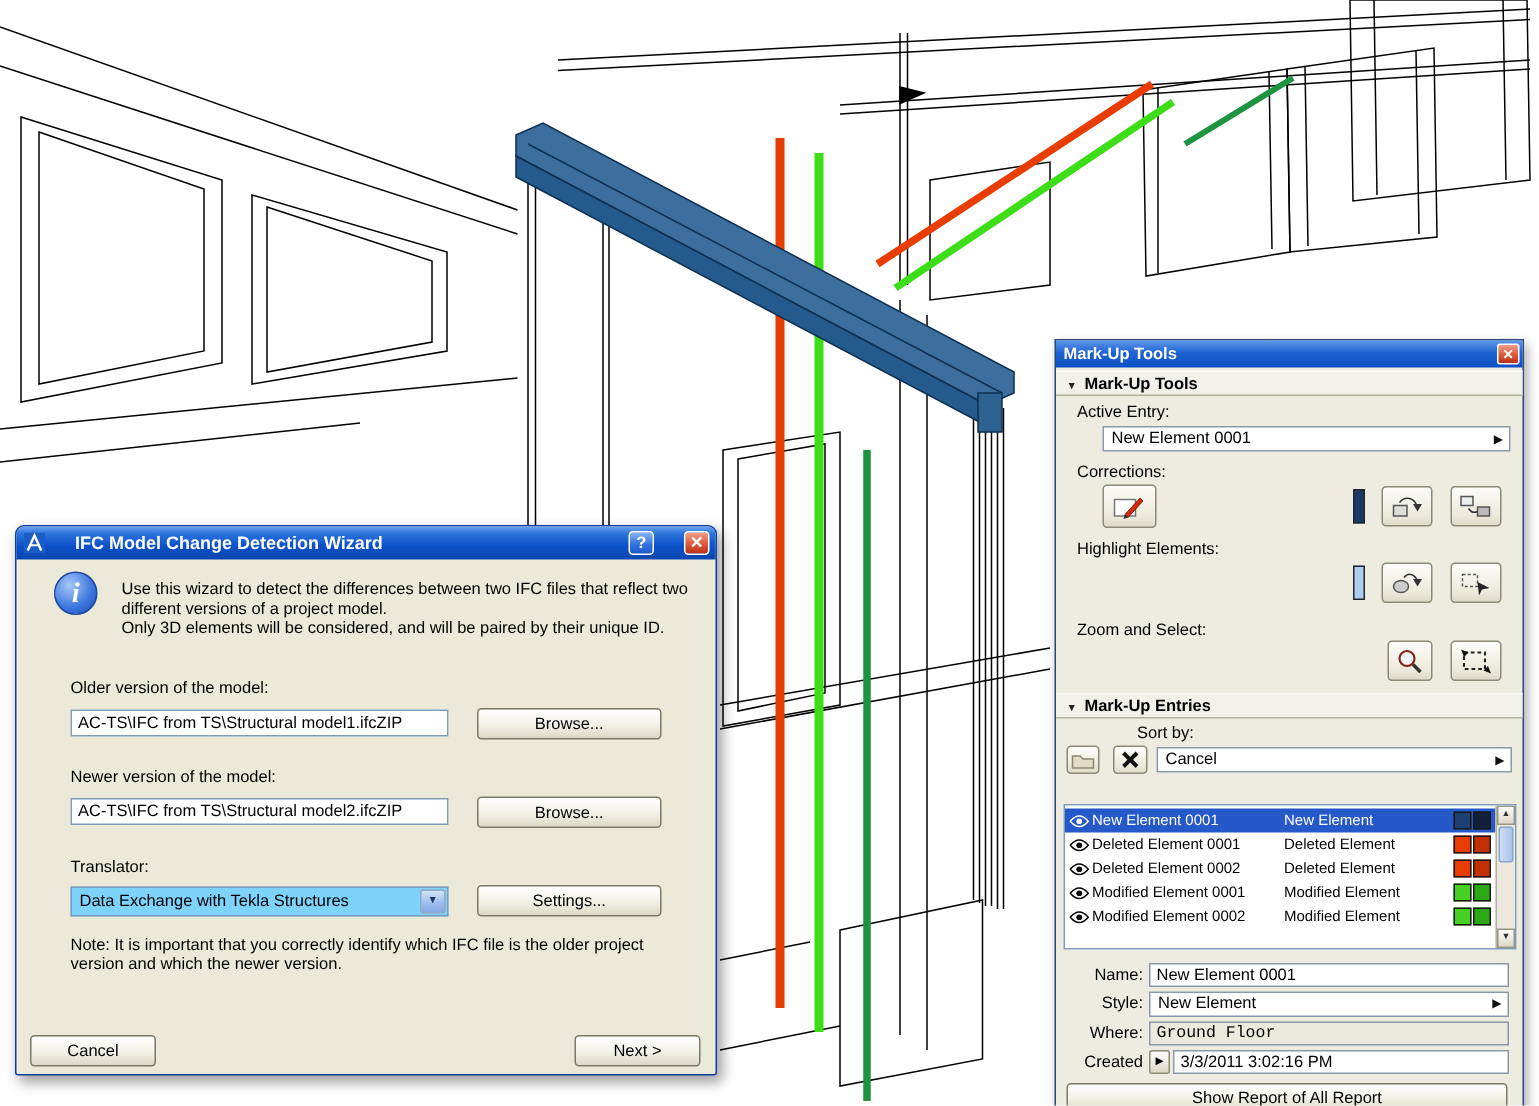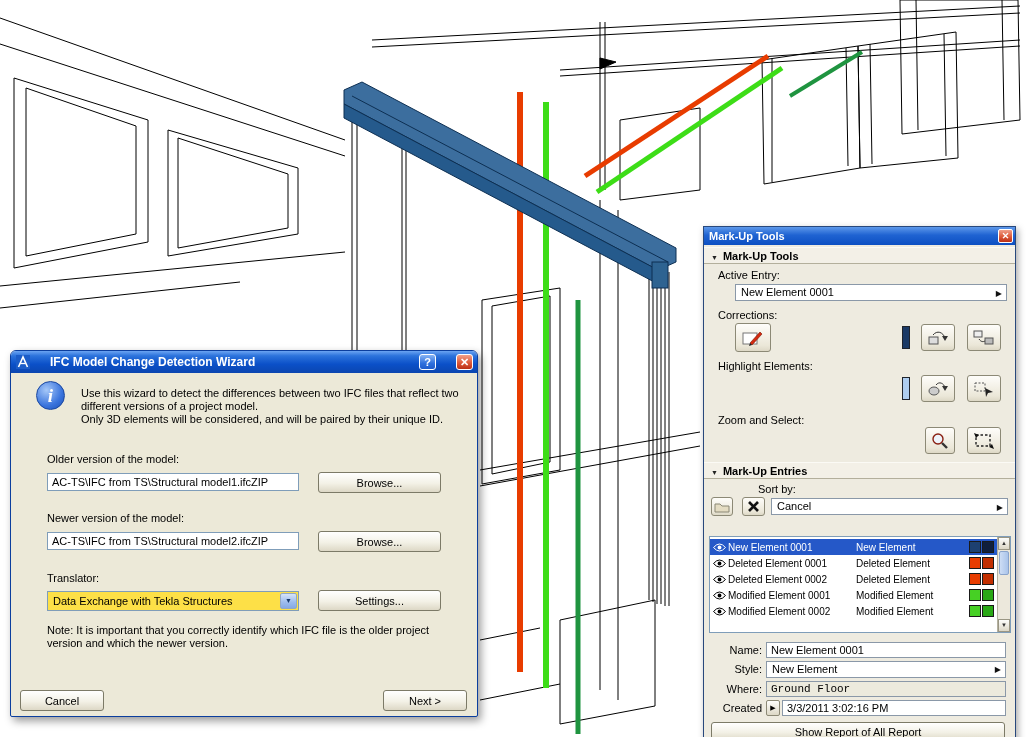--- a/index.html
+++ b/index.html
@@ -43,21 +43,21 @@
     position: absolute; left: 25px; top: 8px; width: 29px; height: 29px; border-radius: 50%;
     background: radial-gradient(circle at 35% 30%, #a6c8f8, #3a74dd 60%, #1c50b4);
     border: 1px solid #1a47a0; color: #fff; text-align: center; line-height: 28px;
     font-family: "Liberation Serif", serif; font-style: italic; font-weight: bold; font-size: 19px;
   }
   .intro { position: absolute; left: 70px; top: 14px; width: 388px; line-height: 13px; }
   .intro p { margin: 0; }
 
   
   .combo {
-    position: absolute; border: 1px solid #7f9db9; background: #fde047;
+    position: absolute; border: 1px solid #7f9db9; background: #7dd3fc;
     font-size: 11px; padding: 0 20px 4px 5px; overflow: hidden; white-space: nowrap;
   }
   .combo .xp-arrow {
     position: absolute; right: 1px; top: 1px; bottom: 1px; width: 17px;
     background: linear-gradient(180deg, #d6e4f8, #9cbbed 60%, #86a9e4); border: 1px solid #93a8c2;
     border-radius: 2px; font-size: 7px; color: #163a6e; display: flex; align-items: center; justify-content: center;
   }
   .popdown { position: relative; border: 1px solid #8a98a8; background: #fff; font-size: 11px; padding: 0 16px 0 5px; overflow: hidden; white-space: nowrap; }
   .popdown .pop-arrow { position: absolute; right: 4px; top: 50%; transform: translateY(-50%); font-size: 8px; color: #111; }
 

